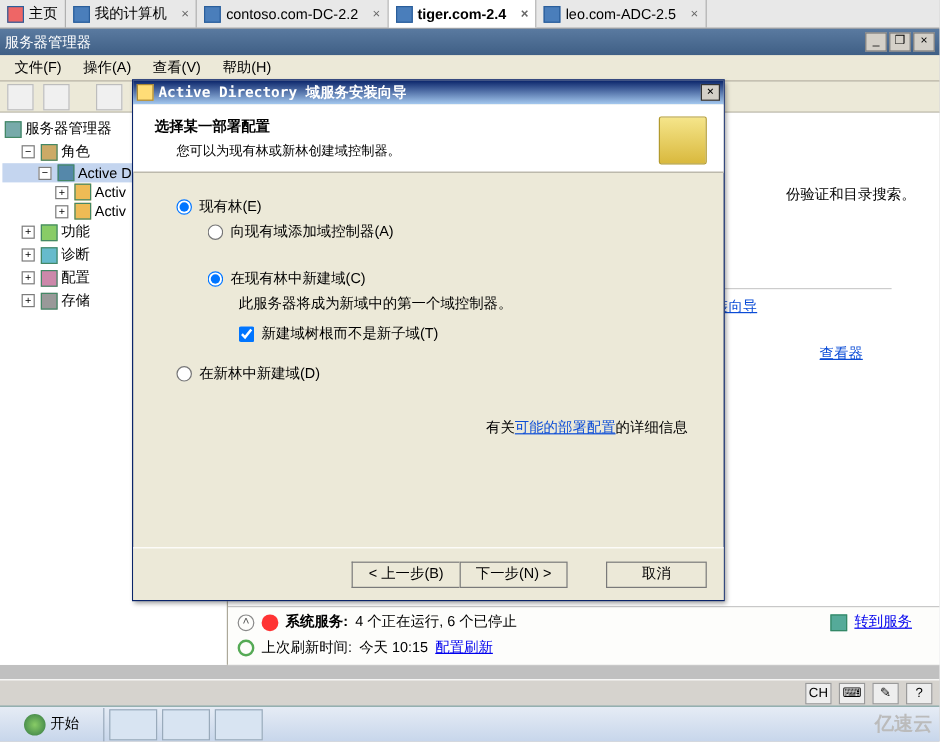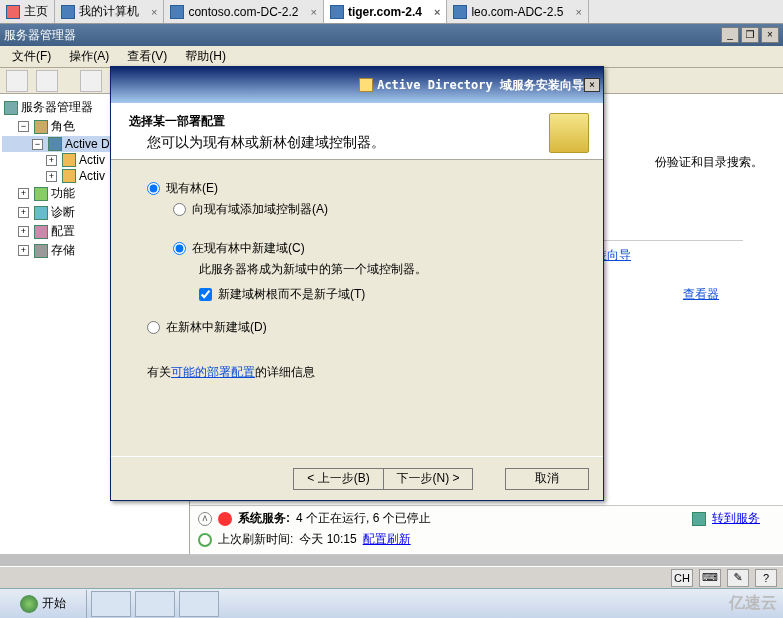--- a/index.html
+++ b/index.html
@@ -78,37 +78,37 @@
   .tray { margin-left:auto; display:flex; align-items:center; gap:6px; padding:0 8px; font-size:12px; border-left:1px solid #9ab; height:100%;}
   .watermark { position:absolute; right:6px; bottom:4px; font-size:16px; color:#bbb; font-weight:bold; pointer-events:none;}
 
   
   .wizard {
     position:absolute; left:110px; top:66px; width:494px; height:435px;
     background:#ece9d8; border:1px solid #0a246a; box-shadow:2px 2px 4px rgba(0,0,0,.4);
     display:flex; flex-direction:column;
   }
   .wiz-title {
-    height:36px; background:linear-gradient(#0a246a,#a6caf0); color:#fff;
-    display:flex;align-items:center;justify-content:flex-end; padding:0 3px; font-weight:bold;font-family:"SimSun",monospace;font-size:12px;
+    height:20px; background:linear-gradient(#0a246a,#a6caf0); color:#fff;
+    display:flex;align-items:center;justify-content:space-between; padding:0 3px; font-weight:bold;font-family:"SimSun",monospace;font-size:12px;
   }
   .wiz-title .xx { width:16px;height:14px;background:#d4d0c8;border:1px solid #333;color:#000;display:flex;align-items:center;justify-content:center;font-size:10px;font-weight:normal;line-height:1; }
   .wiz-head { padding:10px 14px 6px 18px; background:#fff; border-bottom:1px solid #aca899; display:flex; }
   .wiz-head .ht { flex:1; }
   .wiz-head h3 { margin:0 0 4px 0; font-size:12px; font-weight:bold; }
-  .wiz-head p { margin:0 0 0 18px; font-size:14px; }
+  .wiz-head p { margin:0 0 0 18px; font-size:11px; }
   .wiz-head .book { width:40px;height:40px; background:linear-gradient(#f5e58a,#d9b93e); border:1px solid #b29a2c; align-self:flex-start; border-radius:2px; }
 
   .wiz-body { flex:1; padding:16px 30px 6px 36px; font-size:12px; }
   .opt { display:flex; align-items:center; gap:6px; margin:4px 0; }
   .opt input[type=radio], .opt input[type=checkbox] { margin:0; }
   .sub { margin-left:26px; }
   .sub2 { margin-left:26px; }
   .desc { margin:2px 0 8px 26px; }
-  .linkline { margin-top:28px; }
+  .linkline { margin-top:28px;text-align:right; }
   .linkline a { color:#0b4cd6; text-decoration:underline; }
 
   .wiz-buttons { height:44px; border-top:1px solid #fff; display:flex; justify-content:flex-end; align-items:center; gap:6px; padding:0 14px; background:#ece9d8; }
   .btn { height:22px; padding:0 10px; background:#ece9d8; border:1px solid #7a7a7a; font-size:12px; min-width:84px; }
   .btn-pair { display:flex; }
   .btn-pair .btn { min-width:90px; }
   .btn-pair .btn:first-child { border-right:none; }
 </style>
 </head>
 <body>

